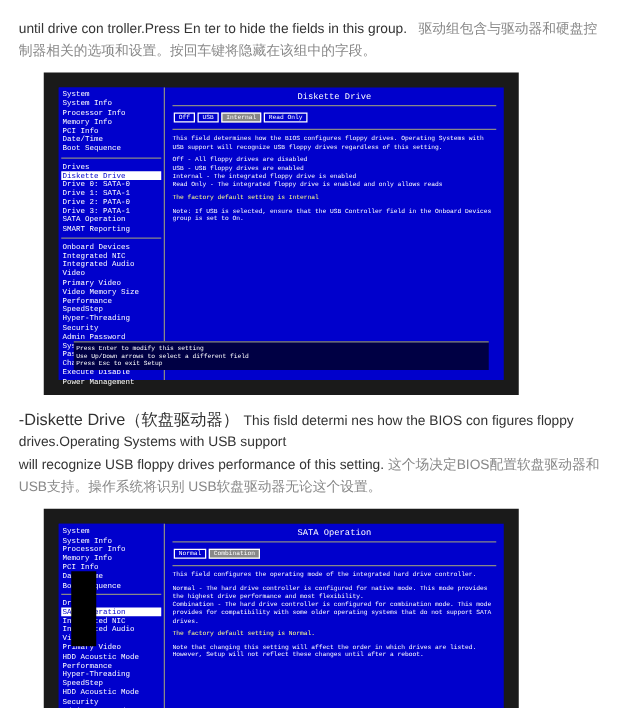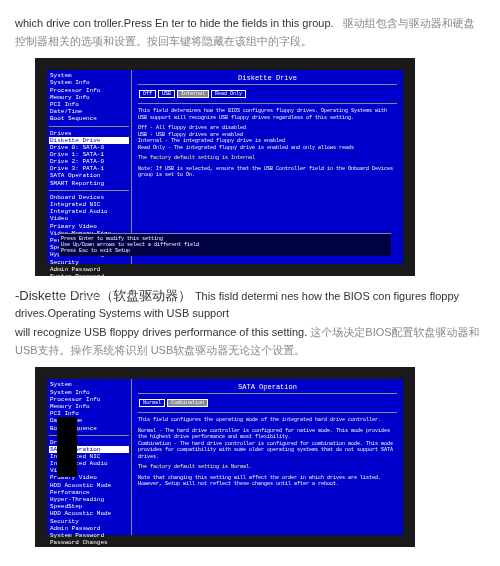--- a/index.html
+++ b/index.html
@@ -1,38 +1,38 @@
 <!DOCTYPE html>
 <html><head>
 <meta charset="utf-8">
 <style>
 body{margin:0;padding:15px;font-family:Arial,sans-serif;font-size:11px;color:#333;background:#fff;width:500px;box-sizing:border-box}
 .para{line-height:1.6;margin-bottom:8px}
 .cn{color:#888}
-.photo{width:380px;height:218px;background:#1a1a1a;margin:5px 0 10px 20px;position:relative;padding:12px;box-sizing:border-box}
+.photo{width:380px;height:258px;background:#1a1a1a;margin:5px 0 10px 20px;position:relative;padding:12px;box-sizing:border-box}
 .screen{width:100%;height:100%;background:#0000cc;display:flex;font-family:'Courier New',monospace;font-size:6px;color:#fff;position:relative}
 .sidebar{width:80px;background:#0000cc;border-right:1px solid #888;padding:2px}
 .main{flex:1;padding:2px 6px}
 .title-bar{text-align:center;color:#fff;font-size:7px;padding:2px;border-bottom:1px solid #888}
 .menu-item{color:#fff;padding:0 1px;line-height:1.2}
 .menu-sel{background:#fff;color:#0000cc;padding:0 1px}
 .btn{display:inline-block;border:1px solid #fff;padding:0 3px;margin:1px;font-size:5px}
 .btn-sel{background:#888}
 .content-text{color:#fff;font-size:5px;line-height:1.3;margin-top:4px}
 .footer{position:absolute;bottom:8px;left:12px;right:12px;background:#004;color:#fff;font-size:5px;padding:2px;border-top:1px solid #888}
 .heading{font-size:13px;margin:11px 0 4px 0}
 .bold-i{position:absolute;left:22px;top:50px;width:20px;height:60px;background:#000;z-index:5}
 .divider{border-top:1px solid #888;margin:3px 0}
 .yellow{color:#ffff88}
 </style>
 </head>
 <body>
 
 <div class="para">
-  <span>which drive con troller.Press En ter to hide the fields in this group.</span>
+  <span>until drive con troller.Press En ter to hide the fields in this group.</span>
   &nbsp;&nbsp;<span class="cn">驱动组包含与驱动器和硬盘控制器相关的选项和设置。按回车键将隐藏在该组中的字段。</span>
 </div>
 
 <div class="photo">
   <div class="screen">
     <div class="sidebar">
       <div id="sb1a">
           <div class="menu-item">System</div>
           <div class="menu-item">System Info</div>
           <div class="menu-item">Processor Info</div>

